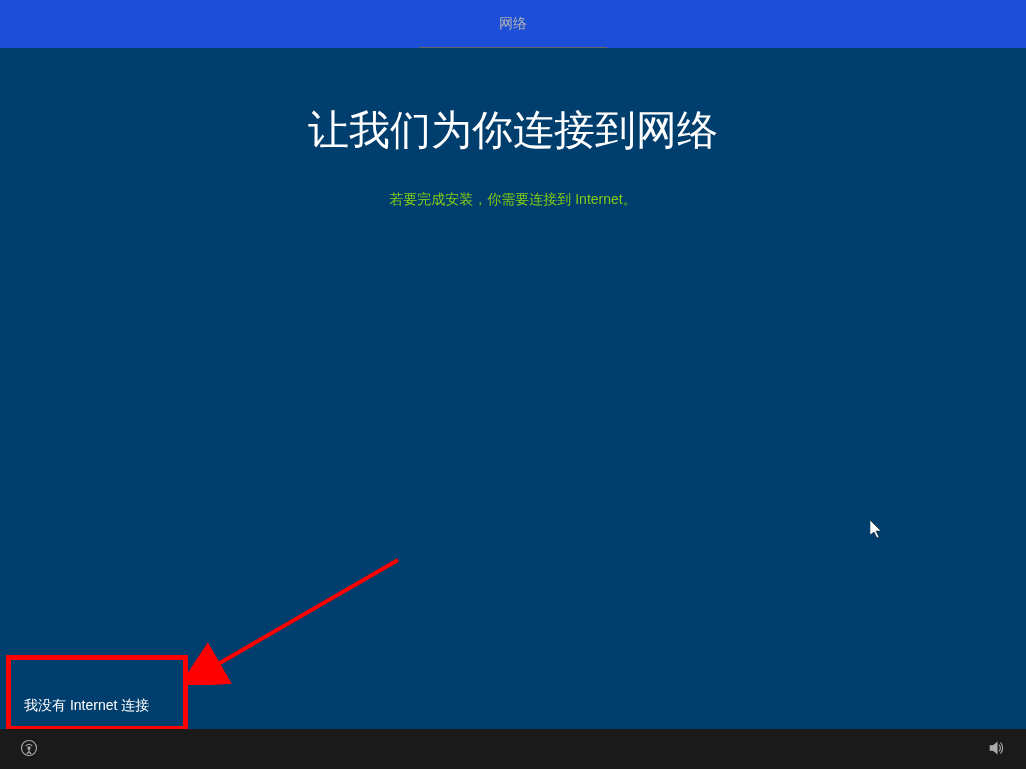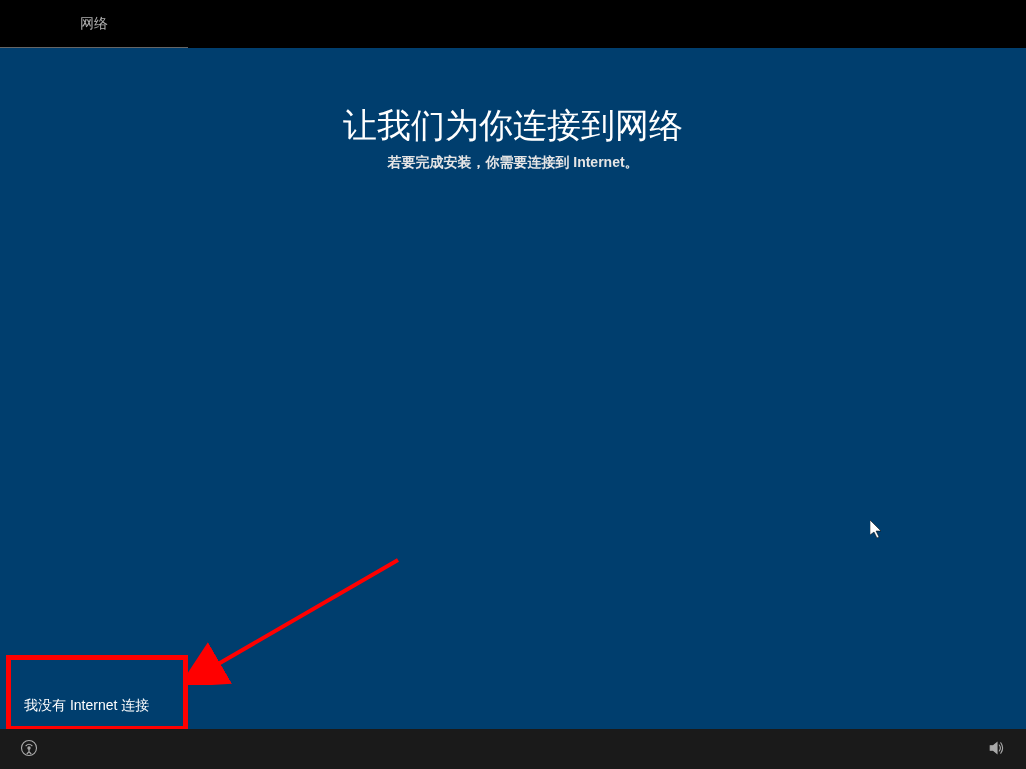--- a/index.html
+++ b/index.html
@@ -13,50 +13,51 @@
       height: 769px;
       background: #003e6e;
       font-family: "Microsoft YaHei", "Segoe UI", sans-serif;
       overflow: hidden;
       position: relative;
     }
     
     .header {
       width: 100%;
       height: 48px;
-      background: #000000;
+      background: #1d4ed8;
       display: flex;
+      justify-content: center;
       align-items: center;
     }
     
     .tab {
       color: #b0b0b0;
       font-size: 14px;
       padding: 14px 80px;
       border-bottom: 1px solid #666;
       font-weight: 300;
     }
     
     .content {
       width: 100%;
       text-align: center;
       padding-top: 55px;
     }
     
     .title {
       color: #ffffff;
-      font-size: 34px;
+      font-size: 41px;
       font-weight: 300;
-      margin-bottom: 5px;
+      margin-bottom: 33px;
     }
     
     .subtitle {
-      color: #e5e5e5;
+      color: #84cc16;
       font-size: 14px;
-      font-weight: 700;
+      font-weight: 400;
       text-align: center;
     }
     
     .back-button {
       position: absolute;
       bottom: 44px;
       left: 10px;
       padding: 10px 14px;
       color: #ffffff;
       font-size: 14px;

